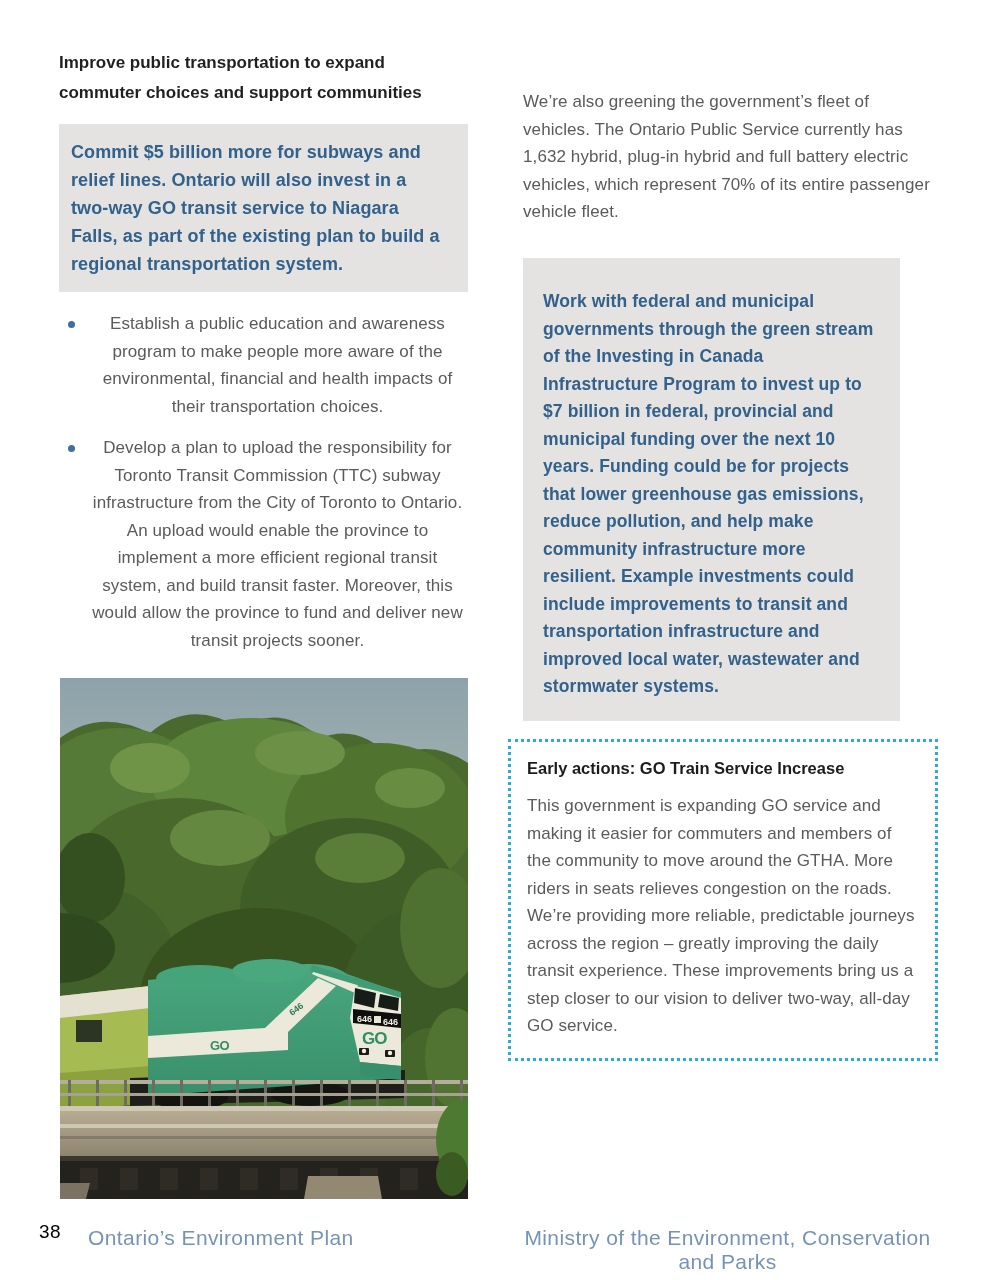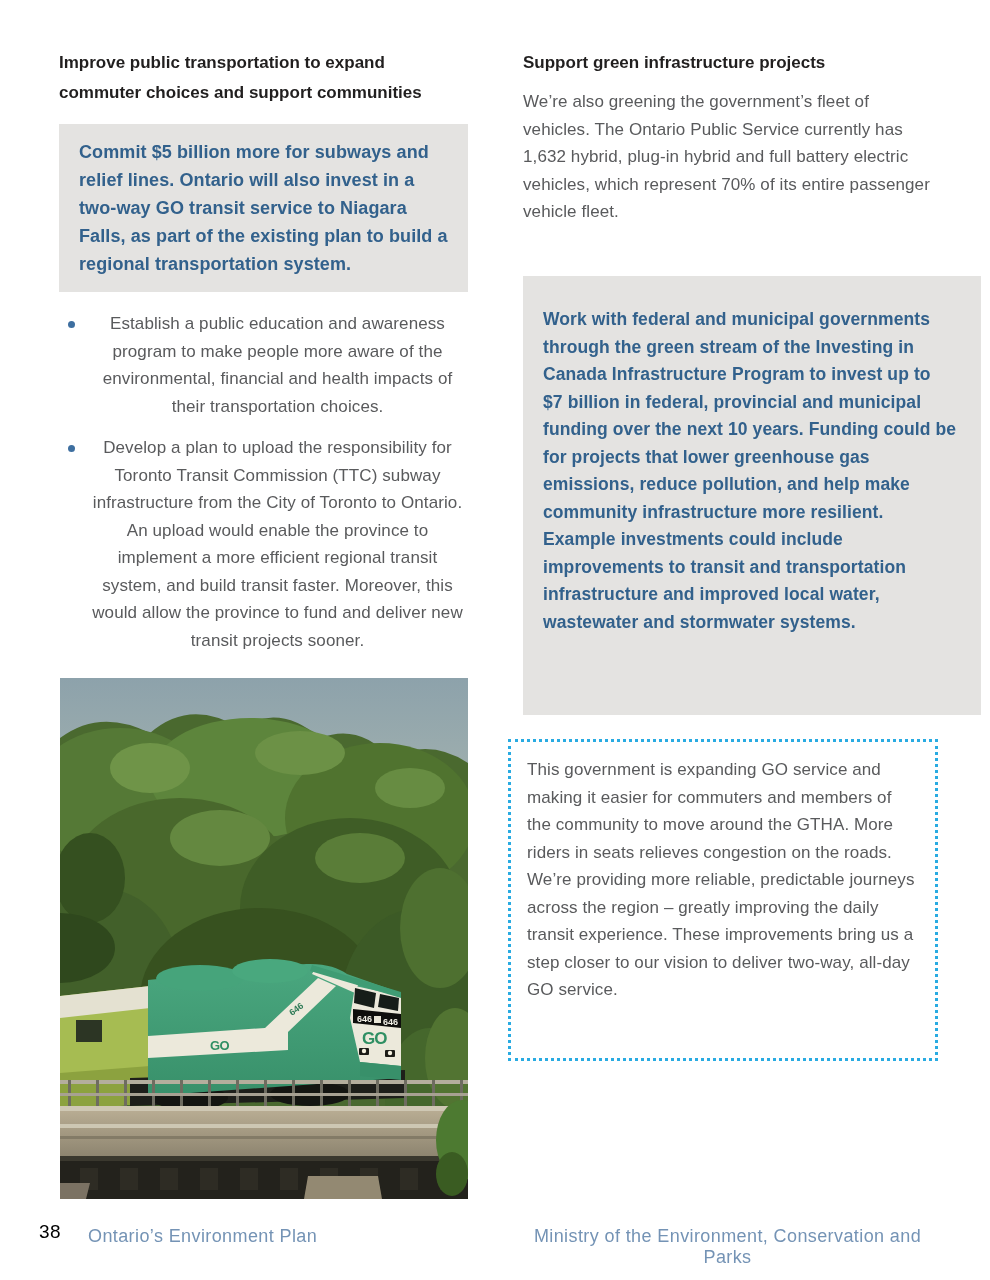--- a/index.html
+++ b/index.html
@@ -17,21 +17,21 @@
   .bodytext{
     font-size:17px;line-height:27.5px;color:#595a5c;letter-spacing:.1px;
   }
   .callout{
     background:#e4e3e1;
     box-sizing:border-box;
   }
   .callout-inner{
     font-weight:bold;color:#32618c;letter-spacing:.1px;
   }
-  .callout-left{padding:14px 20px 14px 20px;}
+  .callout-left{padding:14px 20px 14px 12px;}
   .callout-left .callout-inner{font-size:18px;line-height:28px;}
   .callout-right{padding:30px 20px 20px 20px;}
   .callout-right .callout-inner{font-size:17.5px;line-height:27.5px;white-space:pre-line;}
   ul.bullets{list-style:none;margin:0;padding:0;}
   ul.bullets li{
     position:relative;padding-left:28px;margin-bottom:14px;text-align:center;
   }
   ul.bullets li::before{
     content:"";position:absolute;left:9px;top:11px;
     width:7px;height:7px;border-radius:50%;background:#3e6fa0;
@@ -42,21 +42,21 @@
     padding:14px 16px 14px 16px;
     background:#ffffff;
   }
   .dotted-heading{
     font-size:16.5px;font-weight:bold;color:#1d1b1b;line-height:24px;margin-bottom:12px;
   }
   .footer-num{
     font-size:19px;color:#000000;letter-spacing:.5px;
   }
   .footer-label{
-    font-size:18px;color:#7493b5;letter-spacing:.4px;
+    font-size:21px;color:#7493b5;letter-spacing:.4px;
   }
   .photo{display:block;}
 </style>
 </head>
 <body>
 
 <div class="page">
 
   <div class="abs h2" style="left:59px;top:48px;width:400px;">Improve public transportation to expand commuter choices and support communities</div>
 
@@ -198,30 +198,30 @@
       </g>
 
       <polygon points="248,498 318,498 322,521 244,521" fill="#938972"></polygon>
       <polygon points="0,505 30,505 26,521 0,521" fill="#7b7263"></polygon>
 
       <ellipse cx="402" cy="462" rx="26" ry="40" fill="#4d7a31"></ellipse>
       <ellipse cx="392" cy="496" rx="16" ry="22" fill="#3a5c22"></ellipse>
     </g>
   </svg>
 
-  <div class="abs h2" style="left:523px;top:48px;width:409px;">Support green infrastructure projects</div>
 
   <div class="abs bodytext" style="left:523px;top:88px;width:409px;">We’re also greening the government’s fleet of vehicles. The Ontario Public Service currently has 1,632 hybrid, plug-in hybrid and full battery electric vehicles, which represent 70% of its entire passenger vehicle fleet.</div>
 
-  <div class="abs callout callout-right" style="left:523px;top:276px;width:458px;min-height:439px;">
+  <div class="abs callout callout-right" style="left:523px;top:258px;width:377px;min-height:439px;">
     <div class="callout-inner">Work with federal and municipal governments through the green stream of the Investing in Canada Infrastructure Program to invest up to
 $7 billion in federal, provincial and municipal funding over the next 10 years. Funding could be for projects that lower greenhouse gas emissions, reduce pollution, and help make community infrastructure more resilient. Example investments could include improvements to transit and transportation infrastructure and improved local water, wastewater and stormwater systems.</div>
   </div>
 
   <div class="abs dottedbox" style="left:508px;top:739px;width:430px;min-height:322px;">
+    <div class="dotted-heading">Early actions: GO Train Service Increase</div>
     <div class="bodytext">This government is expanding GO service and making it easier for commuters and members of the community to move around the GTHA. More riders in seats relieves congestion on the roads. We’re providing more reliable, predictable journeys across the region – greatly improving the daily transit experience. These improvements bring us a step closer to our vision to deliver two-way, all-day GO service.</div>
   </div>
 
   <div class="abs footer-num" style="left:39px;top:1221px;">38</div>
   <div class="abs footer-label" style="left:88px;top:1226px;">Ontario’s Environment Plan</div>
   <div class="abs footer-label" style="left:523px;top:1226px;width:409px;text-align:center;">Ministry of the Environment, Conservation and Parks</div>
 
 </div>
 
 </body></html>

